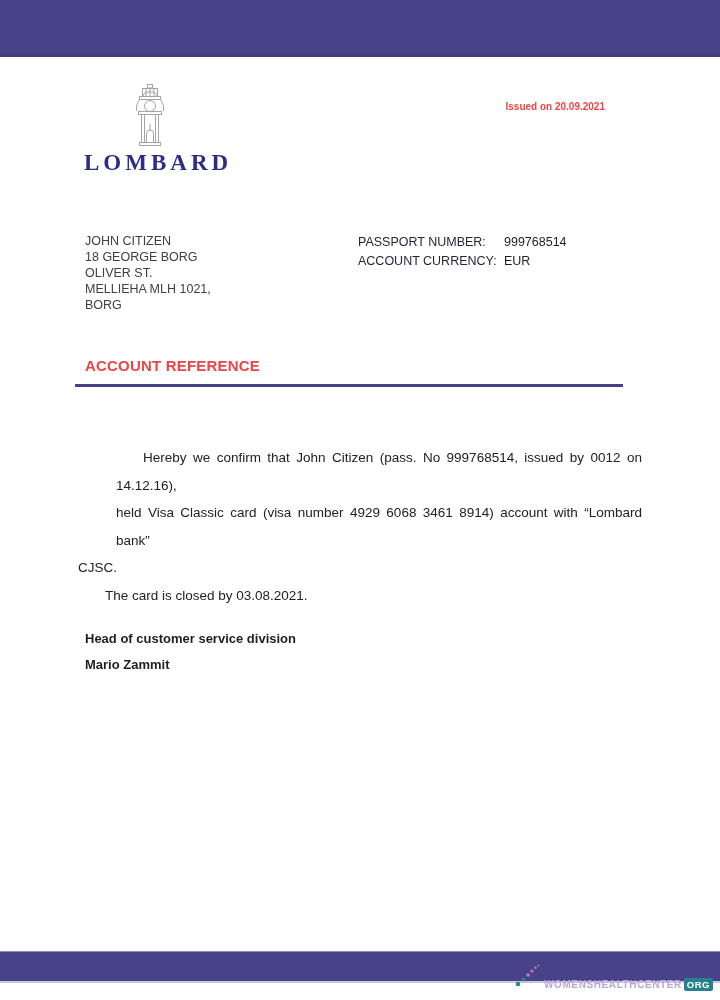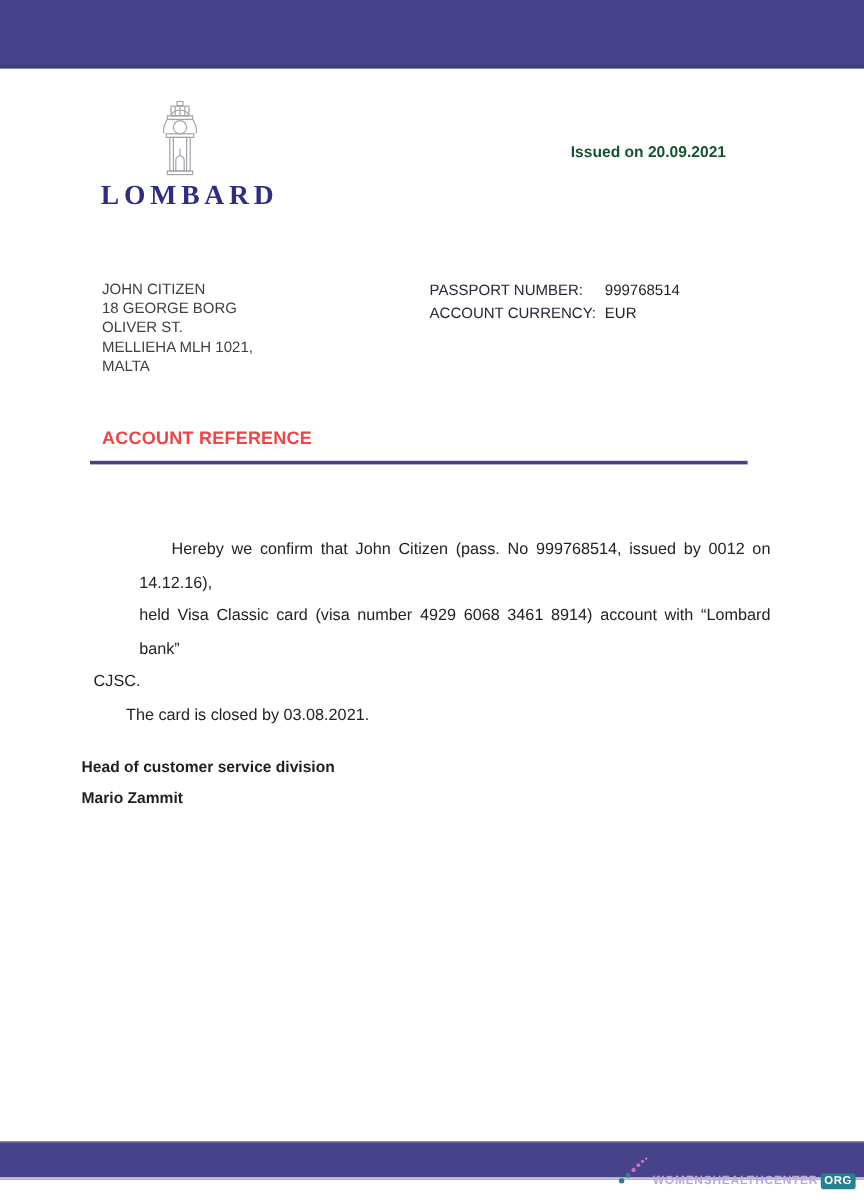--- a/index.html
+++ b/index.html
@@ -21,22 +21,22 @@
   
   .logo-block { position:absolute; left:84px; top:84px; width:150px; }
   .tower { display:block; margin-left:42px; }
   .brand-name {
     margin-top:2px;
     font-family:"Liberation Serif", serif; font-weight:bold;
     font-size:23px; letter-spacing:4px; color:#2d2d86;
   }
 
   .issued-on {
-    position:absolute; top:119px; right:115px;
-    font-size:13px; font-weight:600; color:#14532d;
+    position:absolute; top:101px; right:115px;
+    font-size:10px; font-weight:600; color:#ef4444;
   }
 
   
   .address {
     position:absolute; left:85px; top:233px;
     font-size:12.5px; font-weight:normal; color:#404040; line-height:16px;
   }
 
   
   .fields { position:absolute; left:358px; top:235px; font-size:12.5px; }
@@ -58,21 +58,21 @@
   .body-text {
     position:absolute; left:78px; top:444px; width:564px;
     font-size:13.5px; color:#222222; line-height:27.5px;
   }
   .body-line { white-space:normal; }
   .indent { text-indent:27px; }
   .justified { text-align:justify; text-align-last:justify;margin-left:38px; }
 
   
   .signature {
-    position:absolute; left:68px; top:631px;
+    position:absolute; left:85px; top:631px;
     font-size:13px; font-weight:bold; color:#1f1f1f; line-height:16px;
   }
   .signature .sig-name { margin-top:10px; }
 
   
   .watermark {
     position:absolute; right:7px; bottom:9px;
     display:flex; align-items:flex-end;
   }
   .wm-dots { margin-right:3px; margin-bottom:3px; }
@@ -116,21 +116,21 @@
     <div class="brand-name">LOMBARD</div>
   </div>
 
   <div class="issued-on">Issued on 20.09.2021</div>
 
   <div class="address">
     <div>JOHN CITIZEN</div>
     <div>18 GEORGE BORG</div>
     <div>OLIVER ST.</div>
     <div>MELLIEHA MLH 1021,</div>
-    <div>MALTA</div>
+    <div>BORG</div>
   </div>
 
   <div class="fields">
     <div class="field-row">
       <span class="field-label">PASSPORT NUMBER:</span>
       <span class="field-value">999768514</span>
     </div>
     <div class="field-row">
       <span class="field-label">ACCOUNT CURRENCY:</span>
       <span class="field-value">EUR</span>

